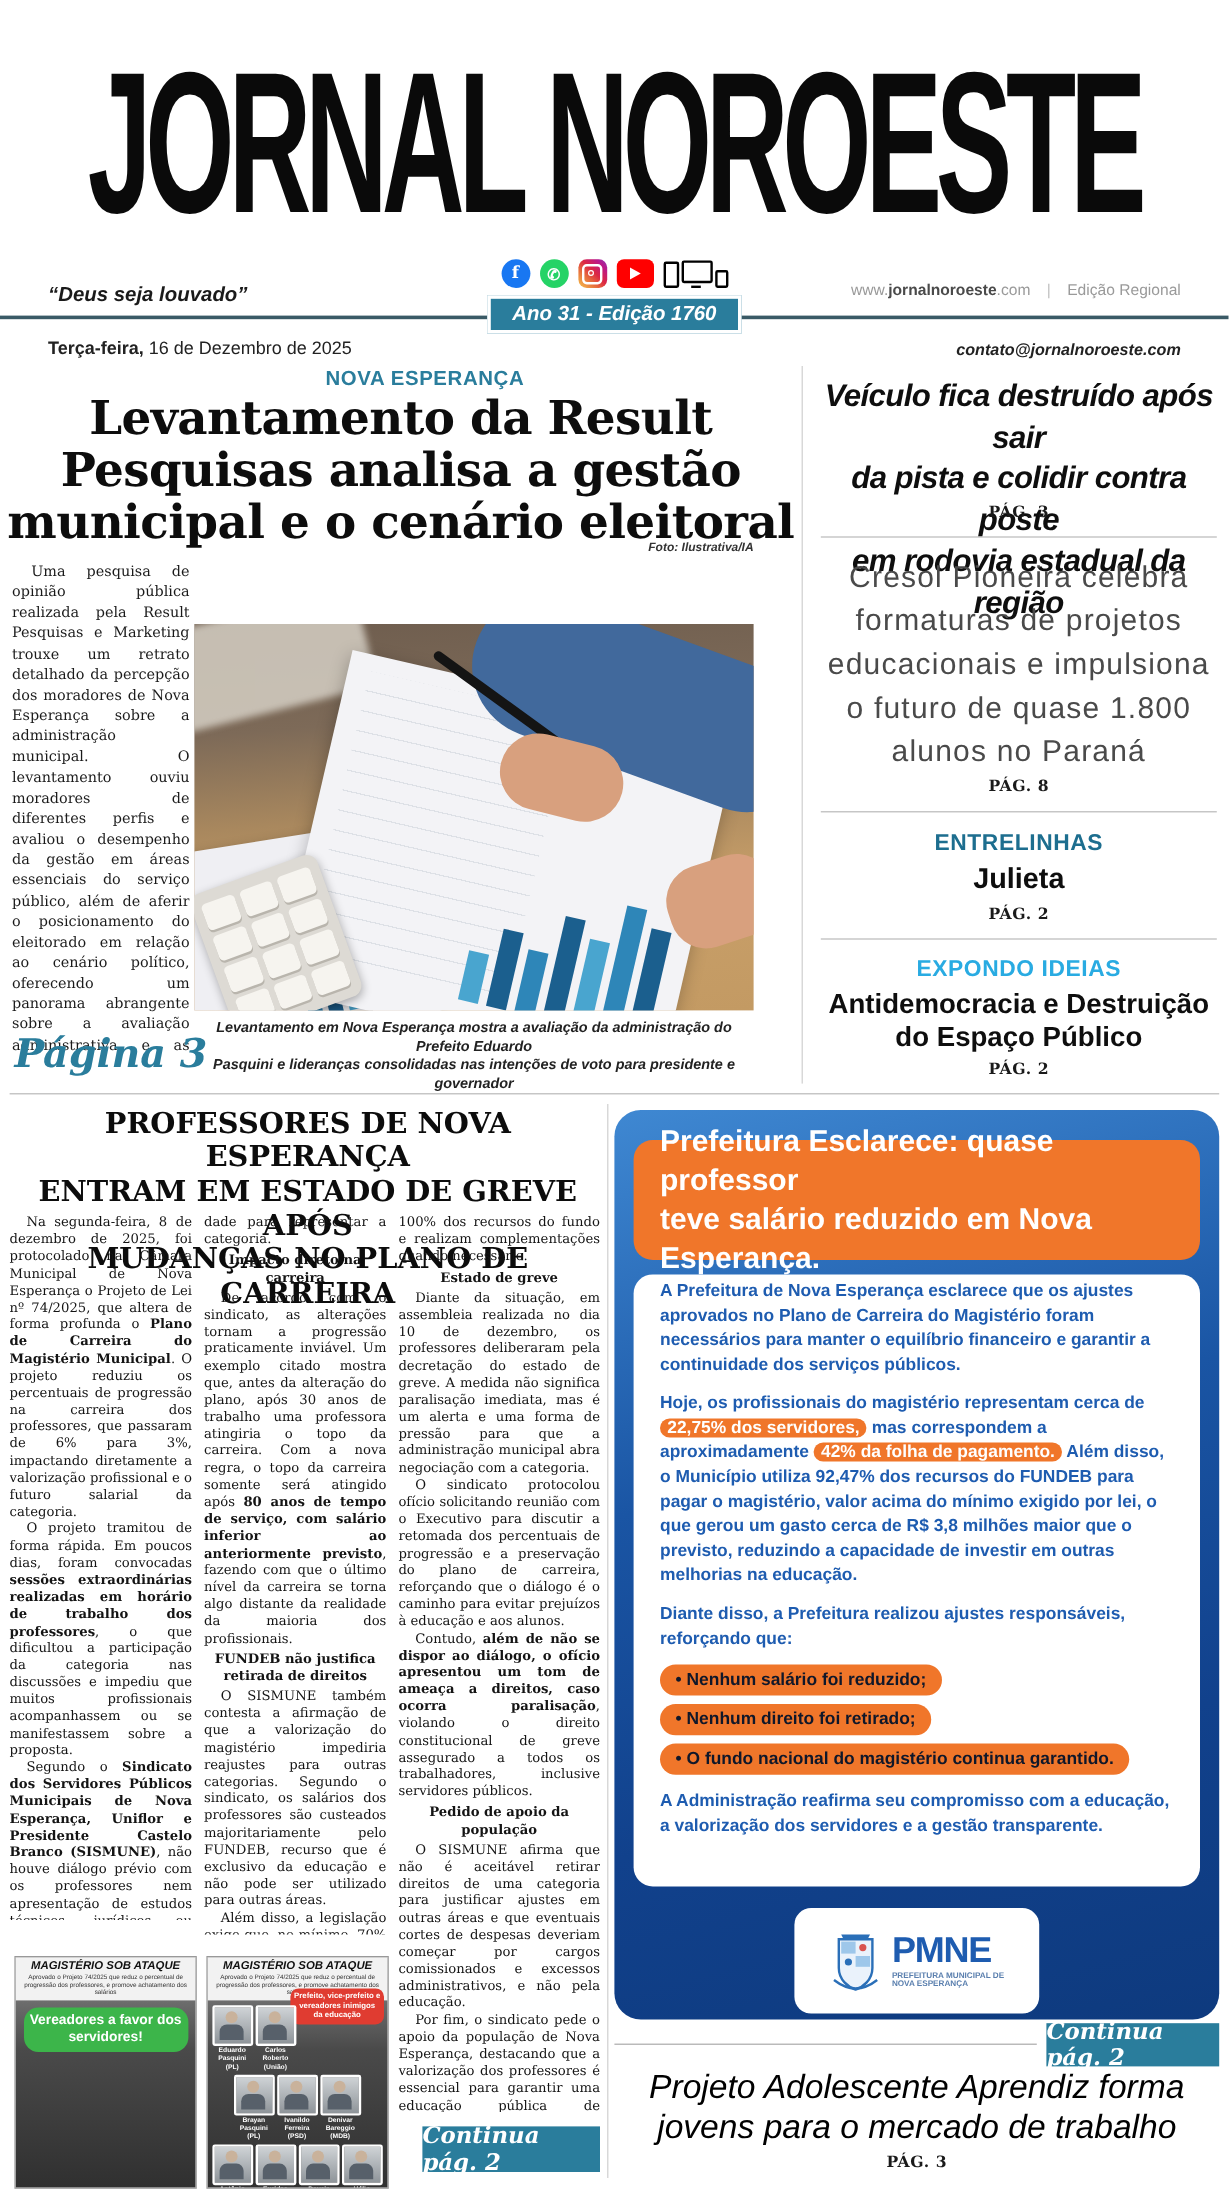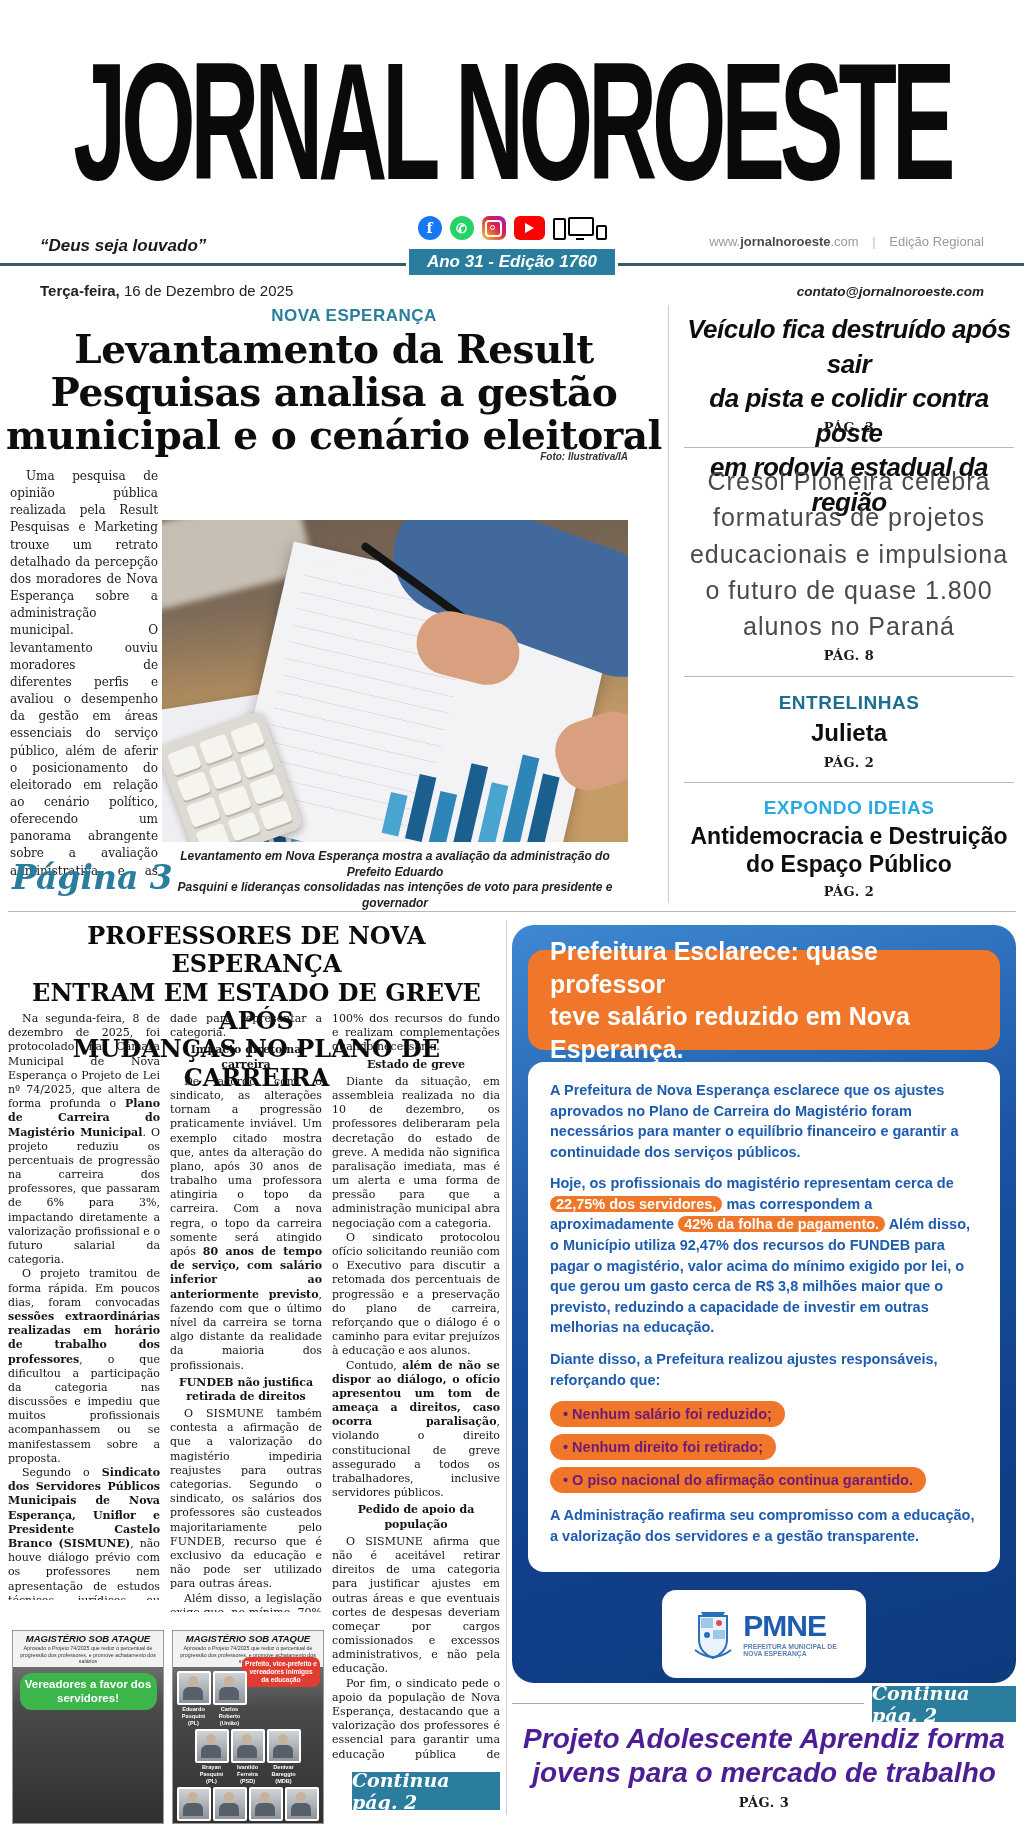--- a/index.html
+++ b/index.html
@@ -115,33 +115,33 @@
   .pname{color:#fff;font-weight:700;font-size:5.6px;line-height:1.25;margin-top:1px;}
   .continua{background:#2a7d9c;color:#fff;font-family:"DejaVu Serif",serif;font-weight:bold;font-style:italic;
       font-size:19px;display:flex;align-items:center;justify-content:center;}
   
   .panel{left:512px;top:925px;width:504px;height:758px;border-radius:22px;
       background:linear-gradient(165deg,#3f88d2 0%,#1a55a4 38%,#11418c 70%,#0e3a7e 100%);}
   .orangebox{left:528px;top:950px;width:472px;height:100px;background:#f0762a;border-radius:16px;
       display:flex;align-items:center;}
   .orangebox div{padding:0 22px;color:#fff;font-weight:700;font-size:25px;line-height:1.3;white-space:pre-line;}
   .whitecard{left:528px;top:1062px;width:472px;height:510px;background:#fff;border-radius:16px;
-      padding:18px 22px;box-sizing:border-box;overflow:hidden;}
+      padding:4px 22px;box-sizing:border-box;overflow:hidden;}
   .whitecard p{margin:0 0 11px;color:#1e5cb0;font-weight:700;font-size:14.5px;line-height:1.42;}
   .whitecard .hl{background:#f0762a;color:#fff;border-radius:11px;padding:0 6px;box-decoration-break:clone;}
-  .pill{background:#f0762a;color:#701a75;font-weight:700;font-size:14.5px;border-radius:16px;
+  .pill{background:#f0762a;color:#0f172a;font-weight:700;font-size:14.5px;border-radius:16px;
       padding:5px 13px;margin:7px 0;width:fit-content;}
   .pmne{left:662px;top:1590px;width:204px;height:88px;background:#fff;border-radius:14px;
       display:flex;align-items:center;justify-content:center;gap:8px;}
   .pmne-abbr{color:#1e5cb0;font-weight:900;font-size:30px;line-height:1;letter-spacing:-1px;}
   .pmne-full{color:#5a7fae;font-size:6.8px;font-weight:bold;white-space:pre-line;margin-top:2px;}
   .continua-r{left:872px;top:1686px;width:144px;height:36px;}
   .gdiv{left:512px;width:352px;top:1703px;border-top:1px solid #aaa;}
-  .bot-head{left:512px;width:504px;top:1722px;text-align:center;font-weight:700;font-style:italic;
-      font-size:28px;line-height:1.22;white-space:pre-line;color:#4c1d95;}
+  .bot-head{left:512px;width:504px;top:1722px;text-align:center;font-weight:400;font-style:italic;
+      font-size:28px;line-height:1.22;white-space:pre-line;color:#000000;}
   .bot-pag{left:512px;width:504px;top:1795px;text-align:center;}
   .continua-l{left:352px;top:1772px;width:148px;height:38px;}
 </style>
 </head>
 <body>
 
 <div id="page">
 
   <div class="abs masthead">
     <div class="masthead-text">JORNAL NOROESTE</div>
@@ -357,21 +357,21 @@
 teve salário reduzido em Nova Esperança.</div>
   </div>
   <div class="abs whitecard">
     <div>
         <p><span>A Prefeitura de Nova Esperança esclarece que os ajustes aprovados no Plano de Carreira do Magistério foram necessários para manter o equilíbrio financeiro e garantir a continuidade dos serviços públicos.</span></p>
         <p><span>Hoje, os profissionais do magistério representam cerca de </span><span class="hl">22,75% dos servidores,</span><span> mas correspondem a aproximadamente </span><span class="hl">42% da folha de pagamento.</span><span> Além disso, o Município utiliza 92,47% dos recursos do FUNDEB para pagar o magistério, valor acima do mínimo exigido por lei, o que gerou um gasto cerca de R$ 3,8 milhões maior que o previsto, reduzindo a capacidade de investir em outras melhorias na educação.</span></p>
         <p><span>Diante disso, a Prefeitura realizou ajustes responsáveis, reforçando que:</span></p>
       </div>
     <div class="pill">• Nenhum salário foi reduzido;</div>
     <div class="pill">• Nenhum direito foi retirado;</div>
-    <div class="pill" style="margin-bottom:12px;">• O piso nacional do afirmação continua garantido.</div>
+    <div class="pill" style="margin-bottom:12px;">• O fundo nacional do magistério continua garantido.</div>
     <div>
         <p><span>A Administração reafirma seu compromisso com a educação, a valorização dos servidores e a gestão transparente.</span></p>
       </div>
   </div>
 
   <div class="abs pmne">
     <svg width="44" height="56" viewBox="0 0 44 56">
       <path d="M8 10 h28 v24 c0 10 -8 16 -14 18 c-6 -2 -14 -8 -14 -18 z" fill="#eaf2fb" stroke="#2a6fb8" stroke-width="2"></path>
       <rect x="10" y="12" width="12" height="10" fill="#9ec7ea"></rect>
       <rect x="22" y="24" width="12" height="9" fill="#9ec7ea"></rect>

